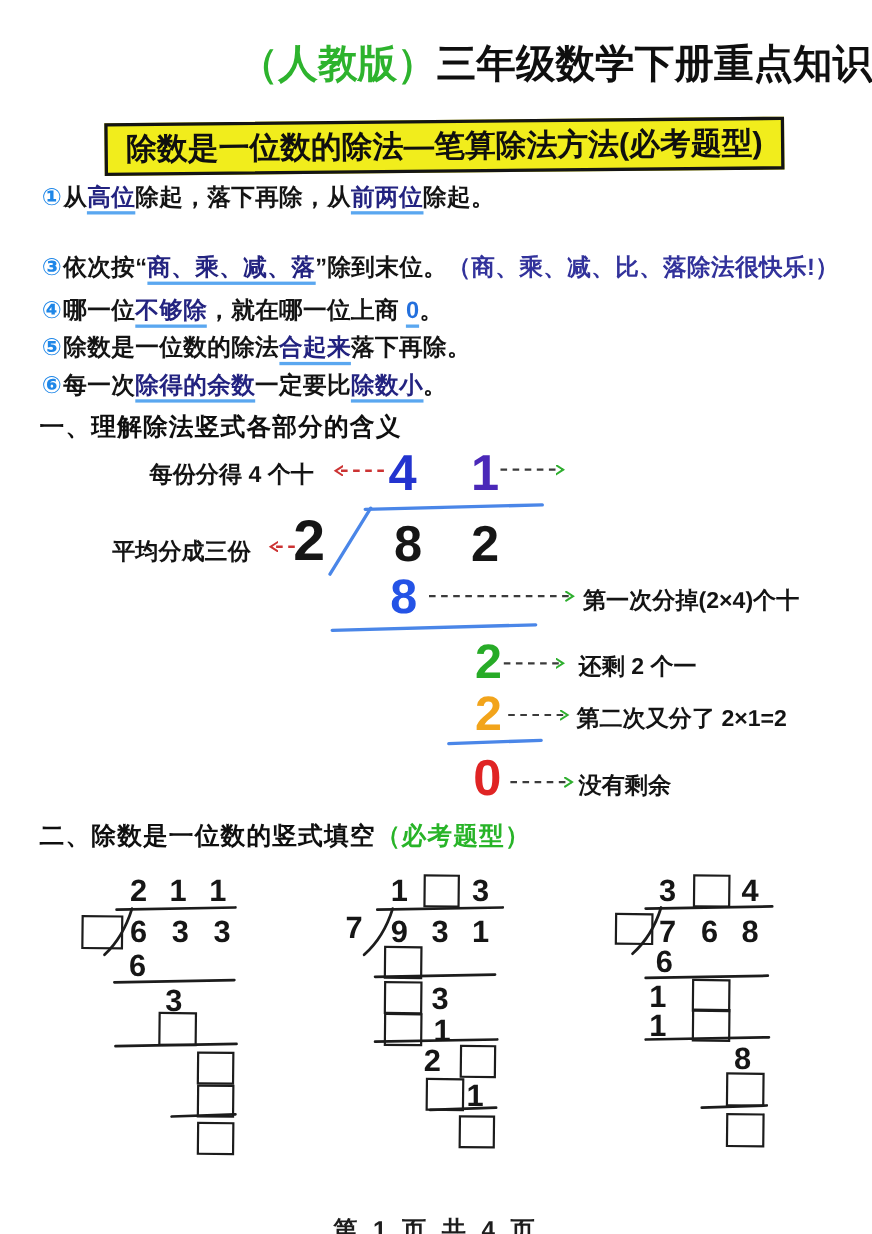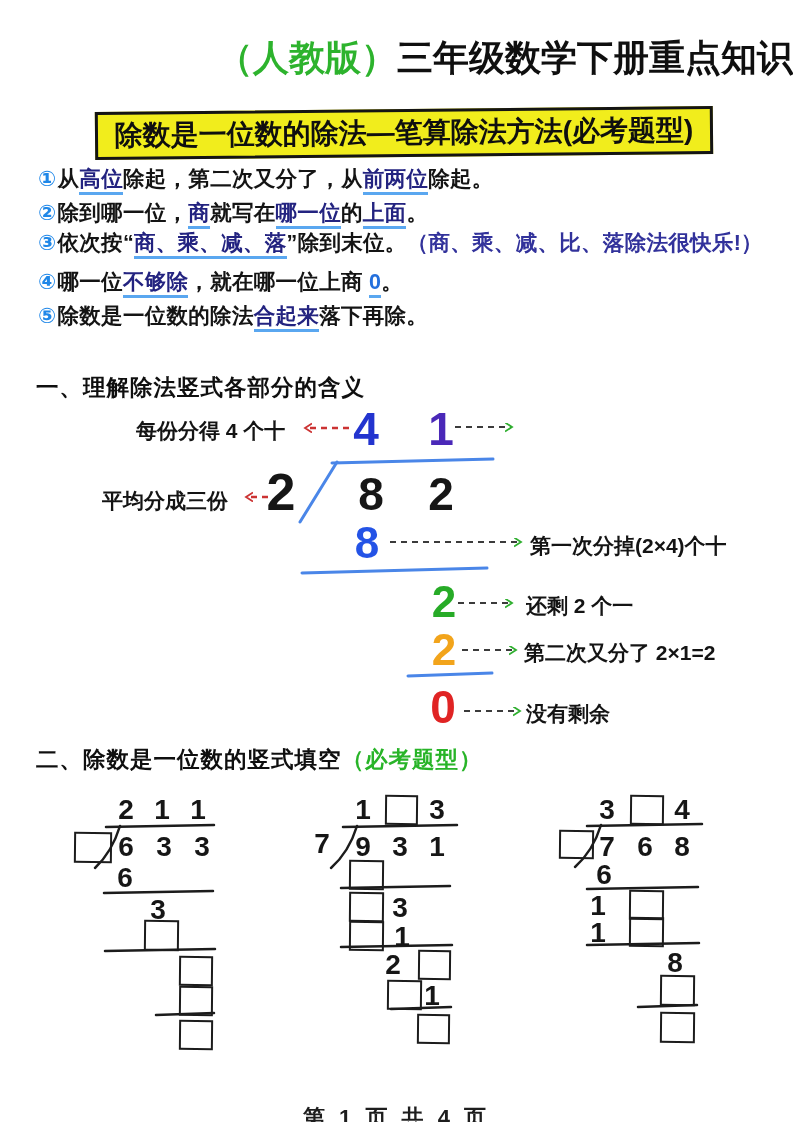--- a/index.html
+++ b/index.html
@@ -88,30 +88,30 @@
       <path d="M638,1007 L697,1005"></path>
     </g>
   </svg>
 
   <div class="title"><span class="green">（人教版）</span><span>三年级数学下册重点知识</span></div>
 
   <div class="subtitle">
       <span>除数是一位数的除法—笔算除法方法(必考题型)</span>
     </div>
 
-  <div class="rule-line" style="top:166px"><span class="cnum">①</span><span>从</span><span class="ul">高位</span><span>除起，第二次又分了，从</span><span class="ul">前两位</span><span>除起。</span></div>
+  <div class="rule-line" style="top:166px"><span class="cnum">①</span><span>从</span><span class="ul">高位</span><span>除起，落下再除，从</span><span class="ul">前两位</span><span>除起。</span></div>
 
-  <div class="rule-line" style="top:200px"><span class="cnum">②</span><span>除到哪一位，</span><span class="ul">商</span><span>就写在</span><span class="ul">哪一位</span><span>的</span><span class="ul">上面</span><span>。</span></div>
 
   <div class="rule-line" style="top:230px"><span class="cnum">③</span><span>依次按“</span><span class="ul">商、乘、减、落</span><span>”除到末位。</span><span class="purple">（商、乘、减、比、落除法很快乐!）</span></div>
 
   <div class="rule-line" style="top:269px"><span class="cnum">④</span><span>哪一位</span><span class="ul">不够除</span><span>，就在哪一位上商 </span><span class="blue0">0</span><span>。</span></div>
 
   <div class="rule-line" style="top:303px"><span class="cnum">⑤</span><span>除数是一位数的除法</span><span class="ul">合起来</span><span>落下再除。</span></div>
 
+  <div class="rule-line" style="top:337px"><span class="cnum">⑥</span><span>每一次</span><span class="ul">除得的余数</span><span>一定要比</span><span class="ul">除数小</span><span>。</span></div>
 
   <div class="heading" style="top:372px">一、理解除法竖式各部分的含义</div>
 
   <span class="xl" style="left:136px;top:417px">每份分得 4 个十</span>
   <span class="xl" style="left:102px;top:487px">平均分成三份</span>
   <span class="xl" style="left:530px;top:532px">第一次分掉(2×4)个十</span>
   <span class="xl" style="left:526px;top:592px">还剩 2 个一</span>
   <span class="xl" style="left:524px;top:639px">第二次又分了 2×1=2</span>
   <span class="xl" style="left:526px;top:700px">没有剩余</span>
 

